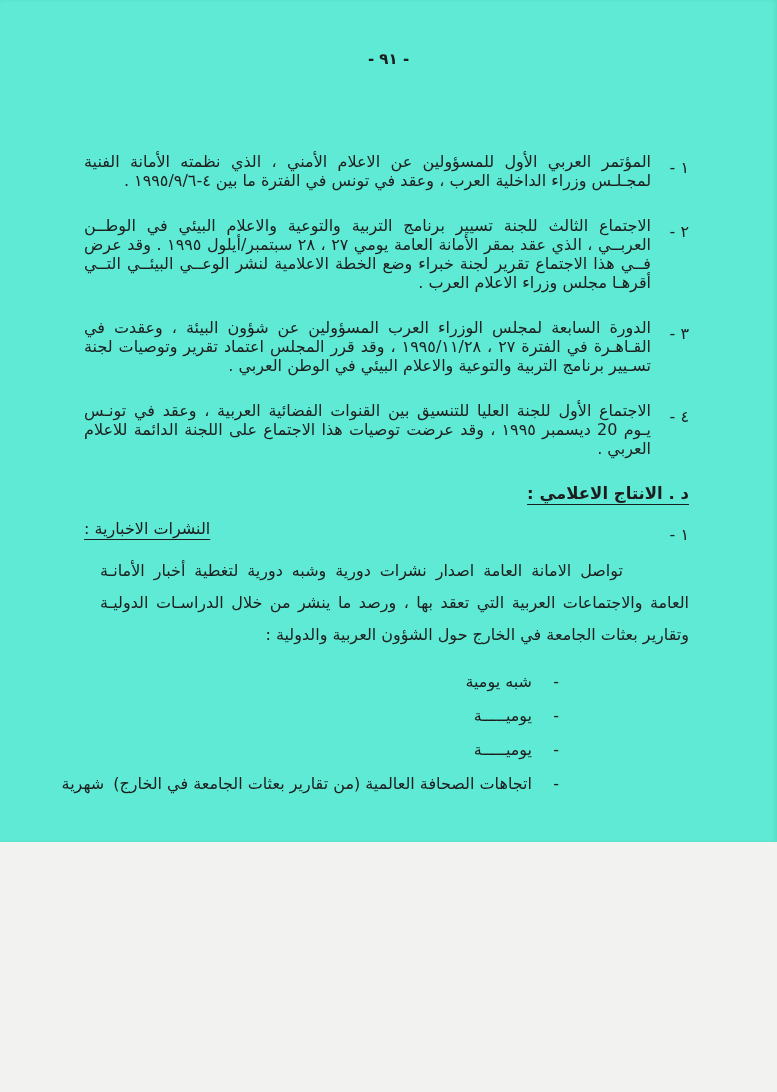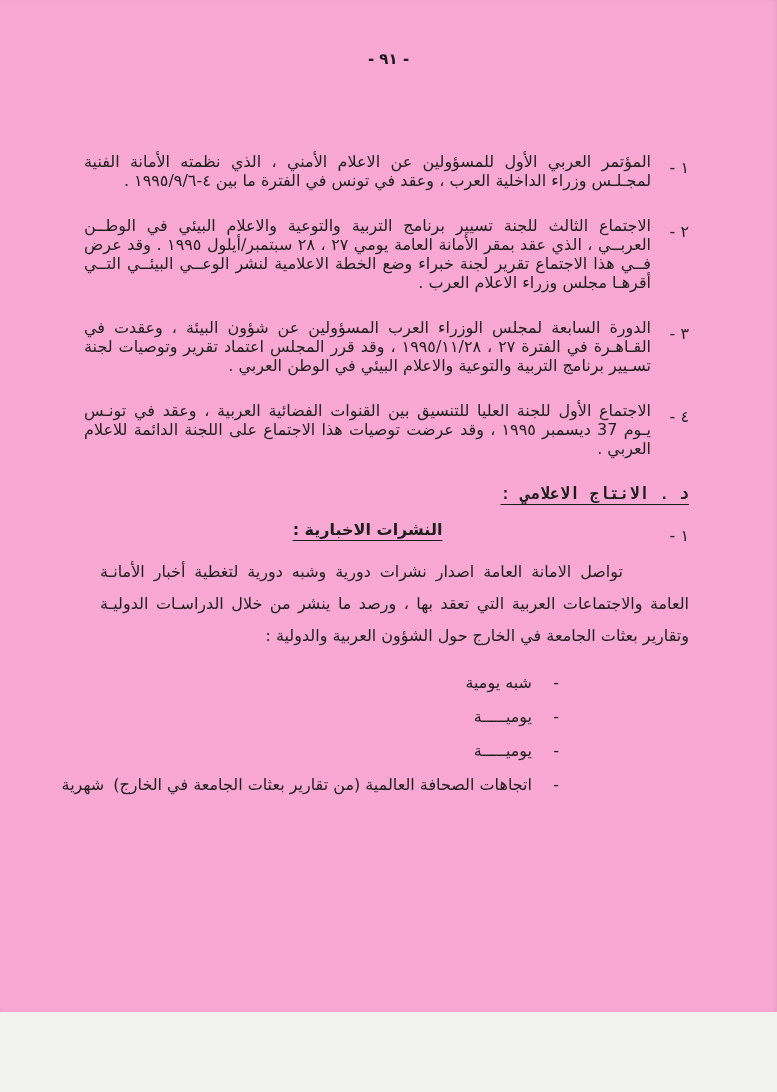--- a/index.html
+++ b/index.html
@@ -1,52 +1,51 @@
 <!DOCTYPE html>
 <html lang="ar"><head>
 <meta charset="utf-8">
 <style>
   html, body { margin:0; padding:0; }
   body {
     width:777px; height:1092px; overflow:hidden;
     background:#f2f2f0;
   }
   .sheet {
-    position:relative; width:777px; height:1012px;
-    background:#f9a8d4;
+    position:relative; width:777px; height:842px;
+    background:#5eead4;
     font-family:"DejaVu Sans", sans-serif;
     color:#1d1d1d;
     box-shadow:inset -2px 0 4px rgba(0,0,0,0.06);
   }
   .page-number {
     position:absolute; top:50px; left:0; right:0;
     text-align:center; font-size:15px; font-weight:bold;
     letter-spacing:1px; direction:rtl;
   }
   .content {
     position:absolute; top:152px; right:88px; left:84px;
     direction:rtl;
   }
   .heading {
     font-size:16.5px; font-weight:bold;
     text-decoration:underline; text-underline-offset:5px;
     margin:0 0 16px 0;
   }
-  .heading-d { margin-top:4px;font-family:Liberation Mono, monospace; }
+  .heading-d { margin-top:4px; }
   .numbered-item { display:flex; margin:0 0 26px 0; }
   .num { flex:0 0 38px; font-size:16px; line-height:32px; }
   .item-text {
     flex:1; margin:0; font-size:16px; line-height:19px;
     text-align:justify;
   }
   .sub-item { margin-bottom:4px; }
   .sub-heading {
     text-decoration:underline; text-underline-offset:5px;
-    text-align:center;
-    font-weight:bold;
+    text-align:left;
   }
   .paragraph {
     margin:0 0 14px 16px; font-size:16px; line-height:32px;
     text-align:justify; text-indent:66px;
   }
   .bulletins { margin:4px 130px 0 0; }
   .bulletin-row {
     display:flex; align-items:baseline; column-gap:9px;
     line-height:34px; font-size:16px;
   }
@@ -75,21 +74,21 @@
       <p class="item-text">الاجتماع الثالث للجنة تسيير برنامج التربية والتوعية والاعلام البيئي في الوطــن العربــي ، الذي عقد بمقر الأمانة العامة يومي ٢٧ ، ٢٨ سبتمبر/أيلول ١٩٩٥ . وقد عرض فــي هذا الاجتماع تقرير لجنة خبراء وضع الخطة الاعلامية لنشر الوعــي البيئــي التــي أقرهـا مجلس وزراء الاعلام العرب .</p>
     </div>
 
     <div class="numbered-item">
       <span class="num">٣ -</span>
       <p class="item-text">الدورة السابعة لمجلس الوزراء العرب المسؤولين عن شؤون البيئة ، وعقدت في القـاهـرة في الفترة ٢٧ ، ١٩٩٥/١١/٢٨ ، وقد قرر المجلس اعتماد تقرير وتوصيات لجنة تسـيير برنامج التربية والتوعية والاعلام البيئي في الوطن العربي .</p>
     </div>
 
     <div class="numbered-item">
       <span class="num">٤ -</span>
-      <p class="item-text">الاجتماع الأول للجنة العليا للتنسيق بين القنوات الفضائية العربية ، وعقد في تونـس يـوم 37 ديسمبر ١٩٩٥ ، وقد عرضت توصيات هذا الاجتماع على اللجنة الدائمة للاعلام العربي .</p>
+      <p class="item-text">الاجتماع الأول للجنة العليا للتنسيق بين القنوات الفضائية العربية ، وعقد في تونـس يـوم 20 ديسمبر ١٩٩٥ ، وقد عرضت توصيات هذا الاجتماع على اللجنة الدائمة للاعلام العربي .</p>
     </div>
 
     <h2 class="heading heading-d">د . الانتاج الاعلامي :</h2>
 
     <div class="numbered-item sub-item">
       <span class="num">١ -</span>
       <p class="item-text sub-heading">النشرات الاخبارية :</p>
     </div>
 
     <p class="paragraph">تواصل الامانة العامة اصدار نشرات دورية وشبه دورية لتغطية أخبار الأمانـة العامة والاجتماعات العربية التي تعقد بها ، ورصد ما ينشر من خلال الدراسـات الدوليـة وتقارير بعثات الجامعة في الخارج حول الشؤون العربية والدولية :</p>

